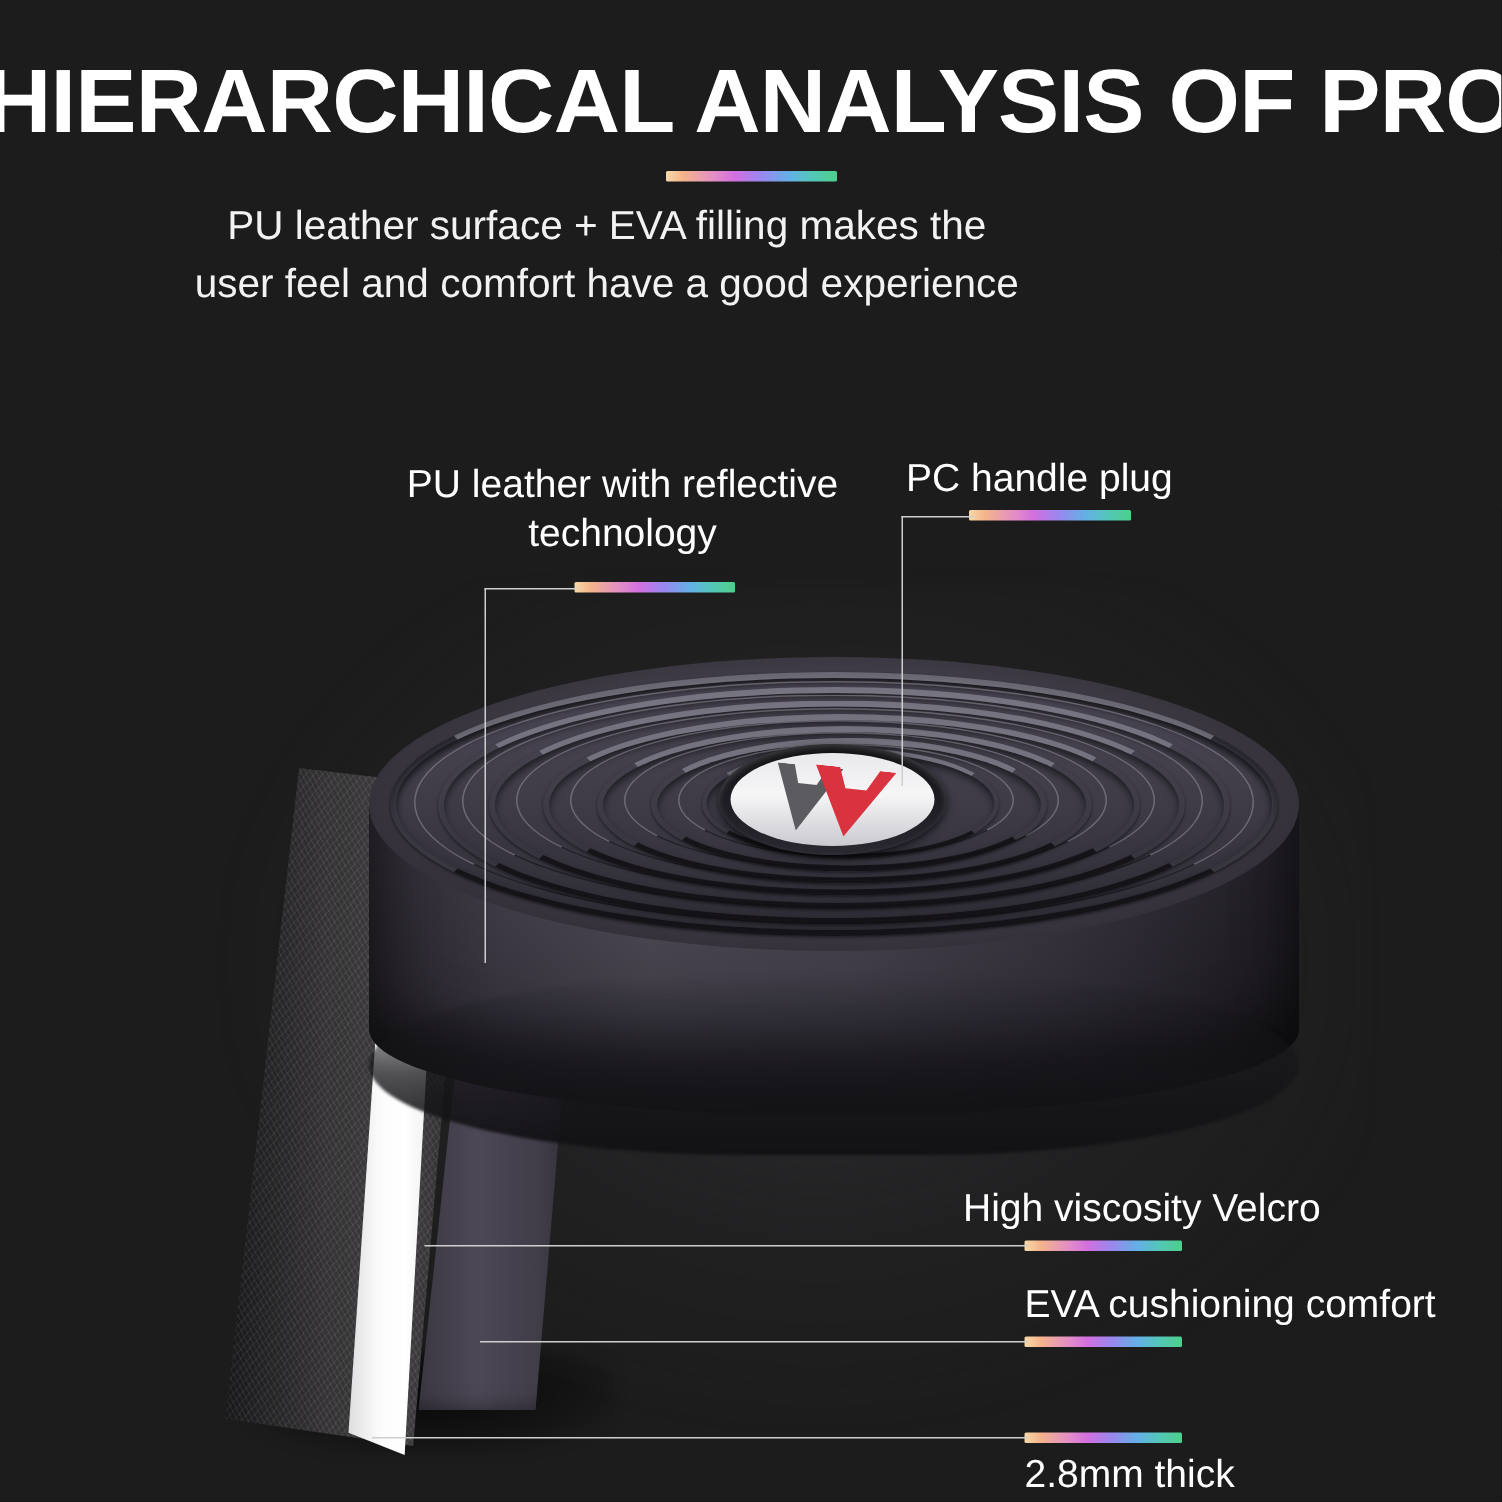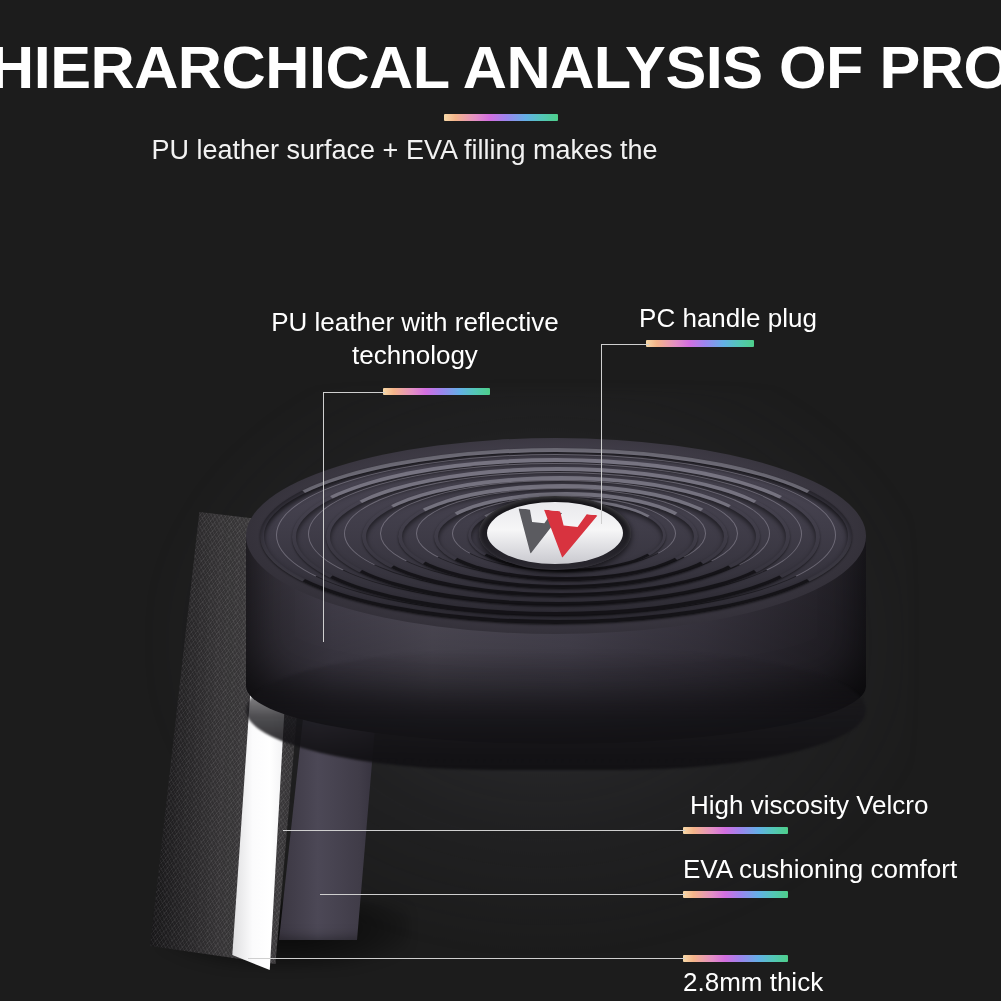--- a/index.html
+++ b/index.html
@@ -296,47 +296,48 @@
     height: 7px;
   }
 
   
   #co-pu-text   { left: 255px; top: 306px; width: 320px; text-align: center; }
   #co-pu-bar    { left: 383px; top: 388px; width: 107px; }
   #co-pu-lead-h { left: 323px; top: 392px; width: 62px; }
   #co-pu-lead-v { left: 323px; top: 392px; height: 250px; }
 
   
-  #co-pc-text    { left: 618px; top: 302px; width: 220px; text-align: center; }
+  #co-pc-text    { left: 604px; top: 302px; width: 220px; }
   #co-pc-bar     { left: 646px; top: 340px; width: 108px; }
   #co-pc-lead-h  { left: 601px; top: 344px; width: 48px; }
   #co-pc-lead-v  { left: 601px; top: 344px; height: 180px; }
 
   
-  #co-v1-text { left: 690px; top: 789px; }
+  #co-v1-text { left: 642px; top: 789px; }
   #co-v1-bar  { left: 683px; top: 827px; width: 105px; }
   #co-v1-lead { left: 283px; top: 830px; width: 402px; }
 
   #co-v2-text { left: 683px; top: 853px; }
   #co-v2-bar  { left: 683px; top: 891px; width: 105px; }
   #co-v2-lead { left: 320px; top: 894px; width: 365px; }
 
   #co-v3-text { left: 683px; top: 966px; }
   #co-v3-bar  { left: 683px; top: 955px; width: 105px; }
   #co-v3-lead { left: 248px; top: 958px; width: 437px; }
 </style>
 </head>
 <body>
 
 <div id="page">
 
   <div class="title">HIERARCHICAL ANALYSIS OF PRODUCTS</div>
   <div class="grad-rule header-rule"></div>
   <div class="subtitle">
     <div>PU leather surface + EVA filling makes the</div>
+    <div>user feel and comfort have a good experience</div>
   </div>
 
   <div class="stage">
     <div class="glow"></div>
 
     <div class="tail">
       <div class="tail-shadow"></div>
       <div class="tail-velcro"></div>
       <div class="tail-pu"></div>
       <div class="tail-adhesive"></div>

